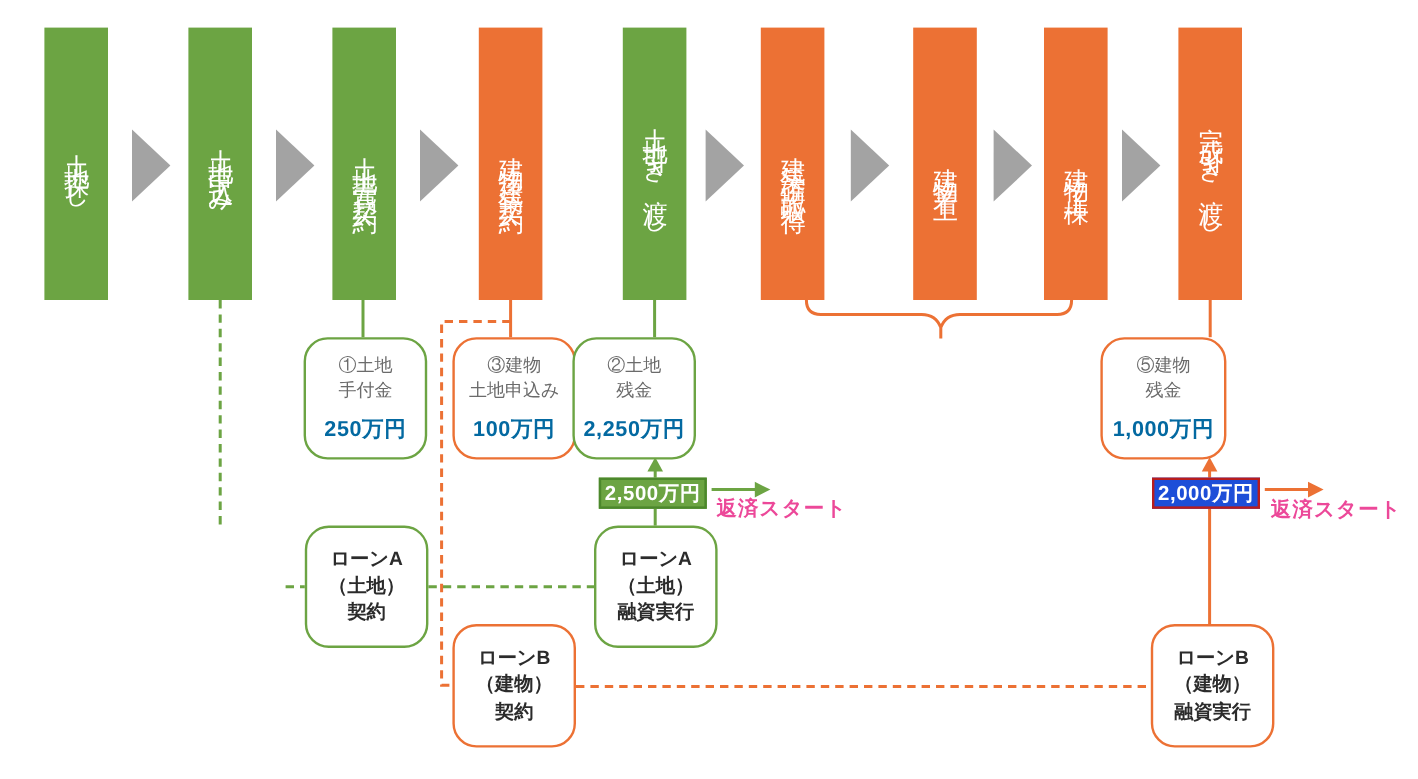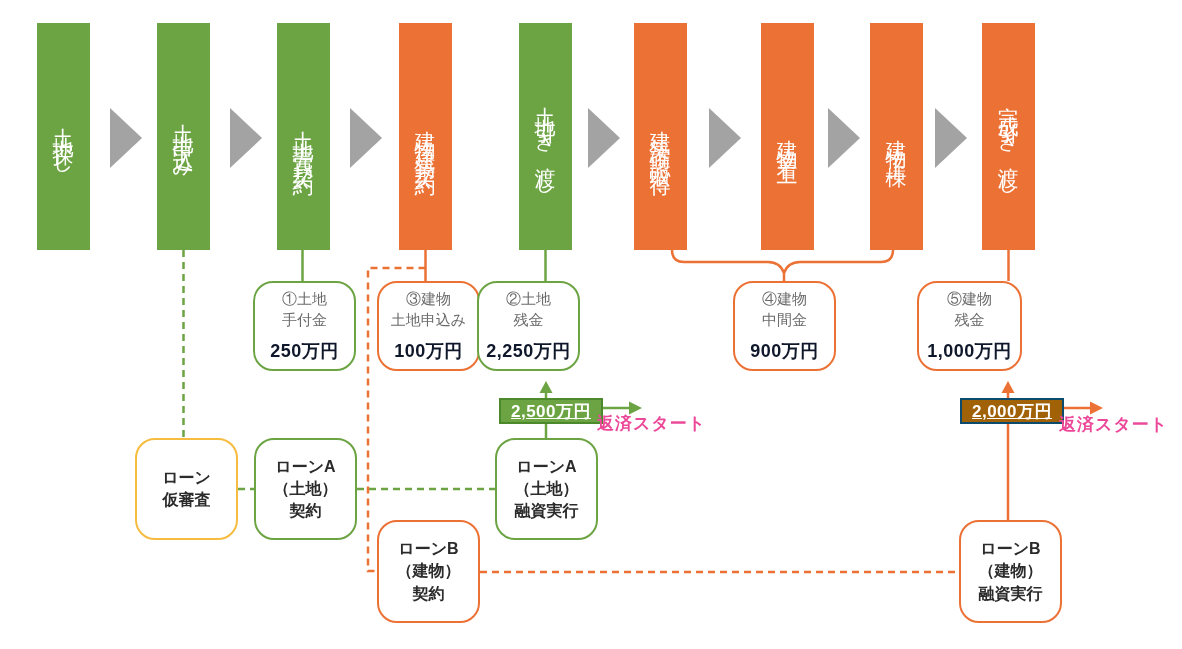--- a/index.html
+++ b/index.html
@@ -35,33 +35,33 @@
   
   .rbox{
     position:absolute;z-index:2;background:#ffffff;
     border-radius:20px;box-sizing:border-box;
     display:flex;flex-direction:column;align-items:center;justify-content:center;
     text-align:center;
   }
   .bd-green{border:2.5px solid #6CA443;}
   .bd-orange{border:2.5px solid #EC7134;}
   .bd-yellow{border:2.5px solid #F6BC3F;}
-  .pay{width:103px;height:90px;top:281px;}
+  .pay{width:103px;height:102px;top:281px;}
   .pay .plabel{color:#6B6B6B;font-size:15px;line-height:1.38;}
-  .pay .amount{color:#0f172a;font-size:18px;font-weight:bold;margin-top:9px;letter-spacing:0.5px;text-align:center;}
+  .pay .amount{color:#0369a1;font-size:18px;font-weight:bold;margin-top:9px;letter-spacing:0.5px;text-align:center;}
   .loan{width:103px;height:102px;}
   .loan span{color:#2B2B2B;font-size:16px;font-weight:bold;line-height:1.38;}
   
   .ribbon{
-    position:absolute;z-index:2;top:398px;width:104px;height:26px;
+    position:absolute;z-index:2;top:398px;width:90px;height:26px;
     box-sizing:border-box;display:flex;align-items:center;justify-content:center;
-    color:#ffffff;font-size:17px;font-weight:bold;letter-spacing:0.5px;text-decoration:underline;
+    color:#ffffff;font-size:17px;font-weight:bold;letter-spacing:0.5px;
   }
   .ribbon.green{background:#6CA443;border:2px solid #4C882C;}
-  .ribbon.orange{background:#a16207;border:2px solid #0c4a6e;text-align:right;}
+  .ribbon.orange{background:#1d4ed8;border:2px solid #b91c1c;text-align:right;}
   
   .note{
     position:absolute;z-index:2;color:#ec4899;
     font-size:17px;font-weight:bold;letter-spacing:1px;white-space:nowrap;
   }
 </style>
 </head>
 <body>
 
 <div id="canvas">
@@ -140,40 +140,31 @@
     <div class="amount">250万円</div>
   </div>
   <div class="rbox pay bd-orange" style="left:377px">
     <div class="plabel"><span>③建物</span><br><span>土地申込み</span></div>
     <div class="amount">100万円</div>
   </div>
   <div class="rbox pay bd-green" style="left:477px">
     <div class="plabel"><span>②土地</span><br><span>残金</span></div>
     <div class="amount">2,250万円</div>
   </div>
-  <div class="rbox pay bd-orange" style="left:733px">
-    <div class="plabel"><span>④建物</span><br><span>中間金</span></div>
-    <div class="amount">900万円</div>
-  </div>
   <div class="rbox pay bd-orange" style="left:917px;width:105px">
     <div class="plabel"><span>⑤建物</span><br><span>残金</span></div>
     <div class="amount">1,000万円</div>
   </div>
 
   <div class="ribbon green" style="left:499px">2,500万円</div>
   <div class="ribbon orange" style="left:960px">2,000万円</div>
 
   <div class="note" style="left:597px;top:412px">返済スタート</div>
   <div class="note" style="left:1059px;top:413px">返済スタート</div>
 
-  <div class="rbox loan bd-yellow" style="left:135px;top:438px">
-    <span>ローン</span>
-    <span>仮審査</span>
-    <span></span>
-  </div>
   <div class="rbox loan bd-green" style="left:254px;top:438px">
     <span>ローンA</span>
     <span>（土地）</span>
     <span>契約</span>
   </div>
   <div class="rbox loan bd-green" style="left:495px;top:438px">
     <span>ローンA</span>
     <span>（土地）</span>
     <span>融資実行</span>
   </div>

